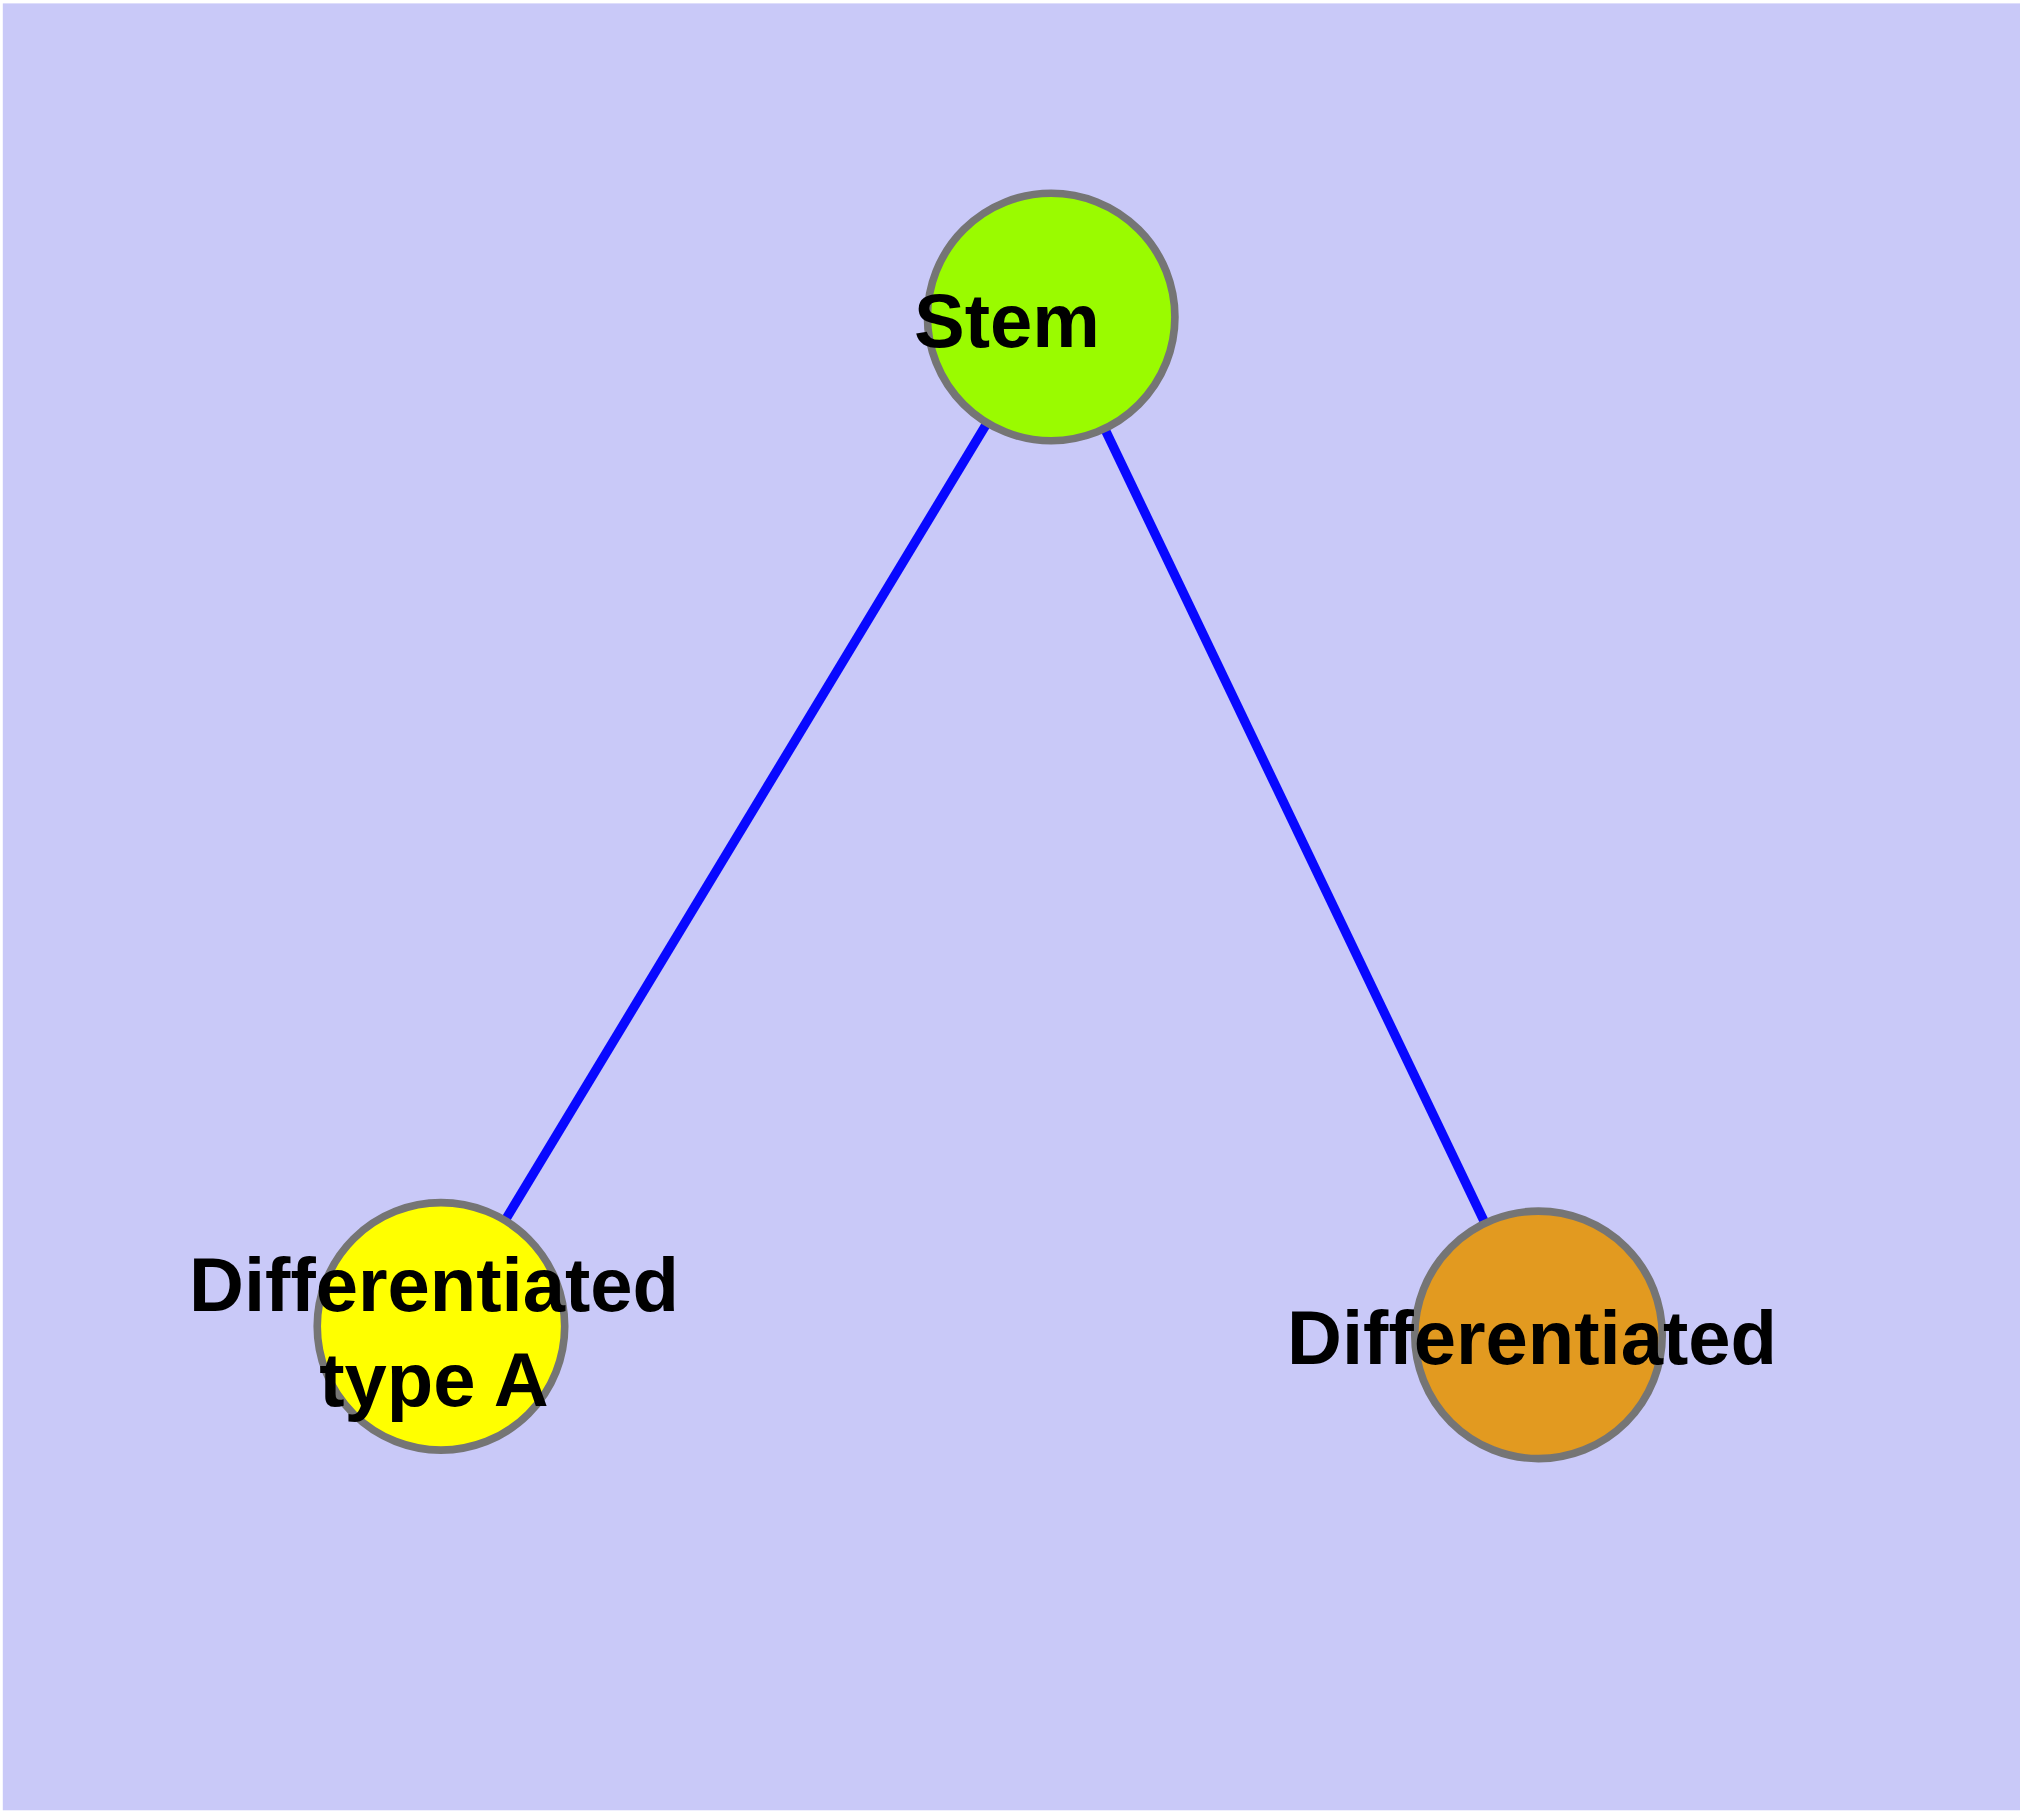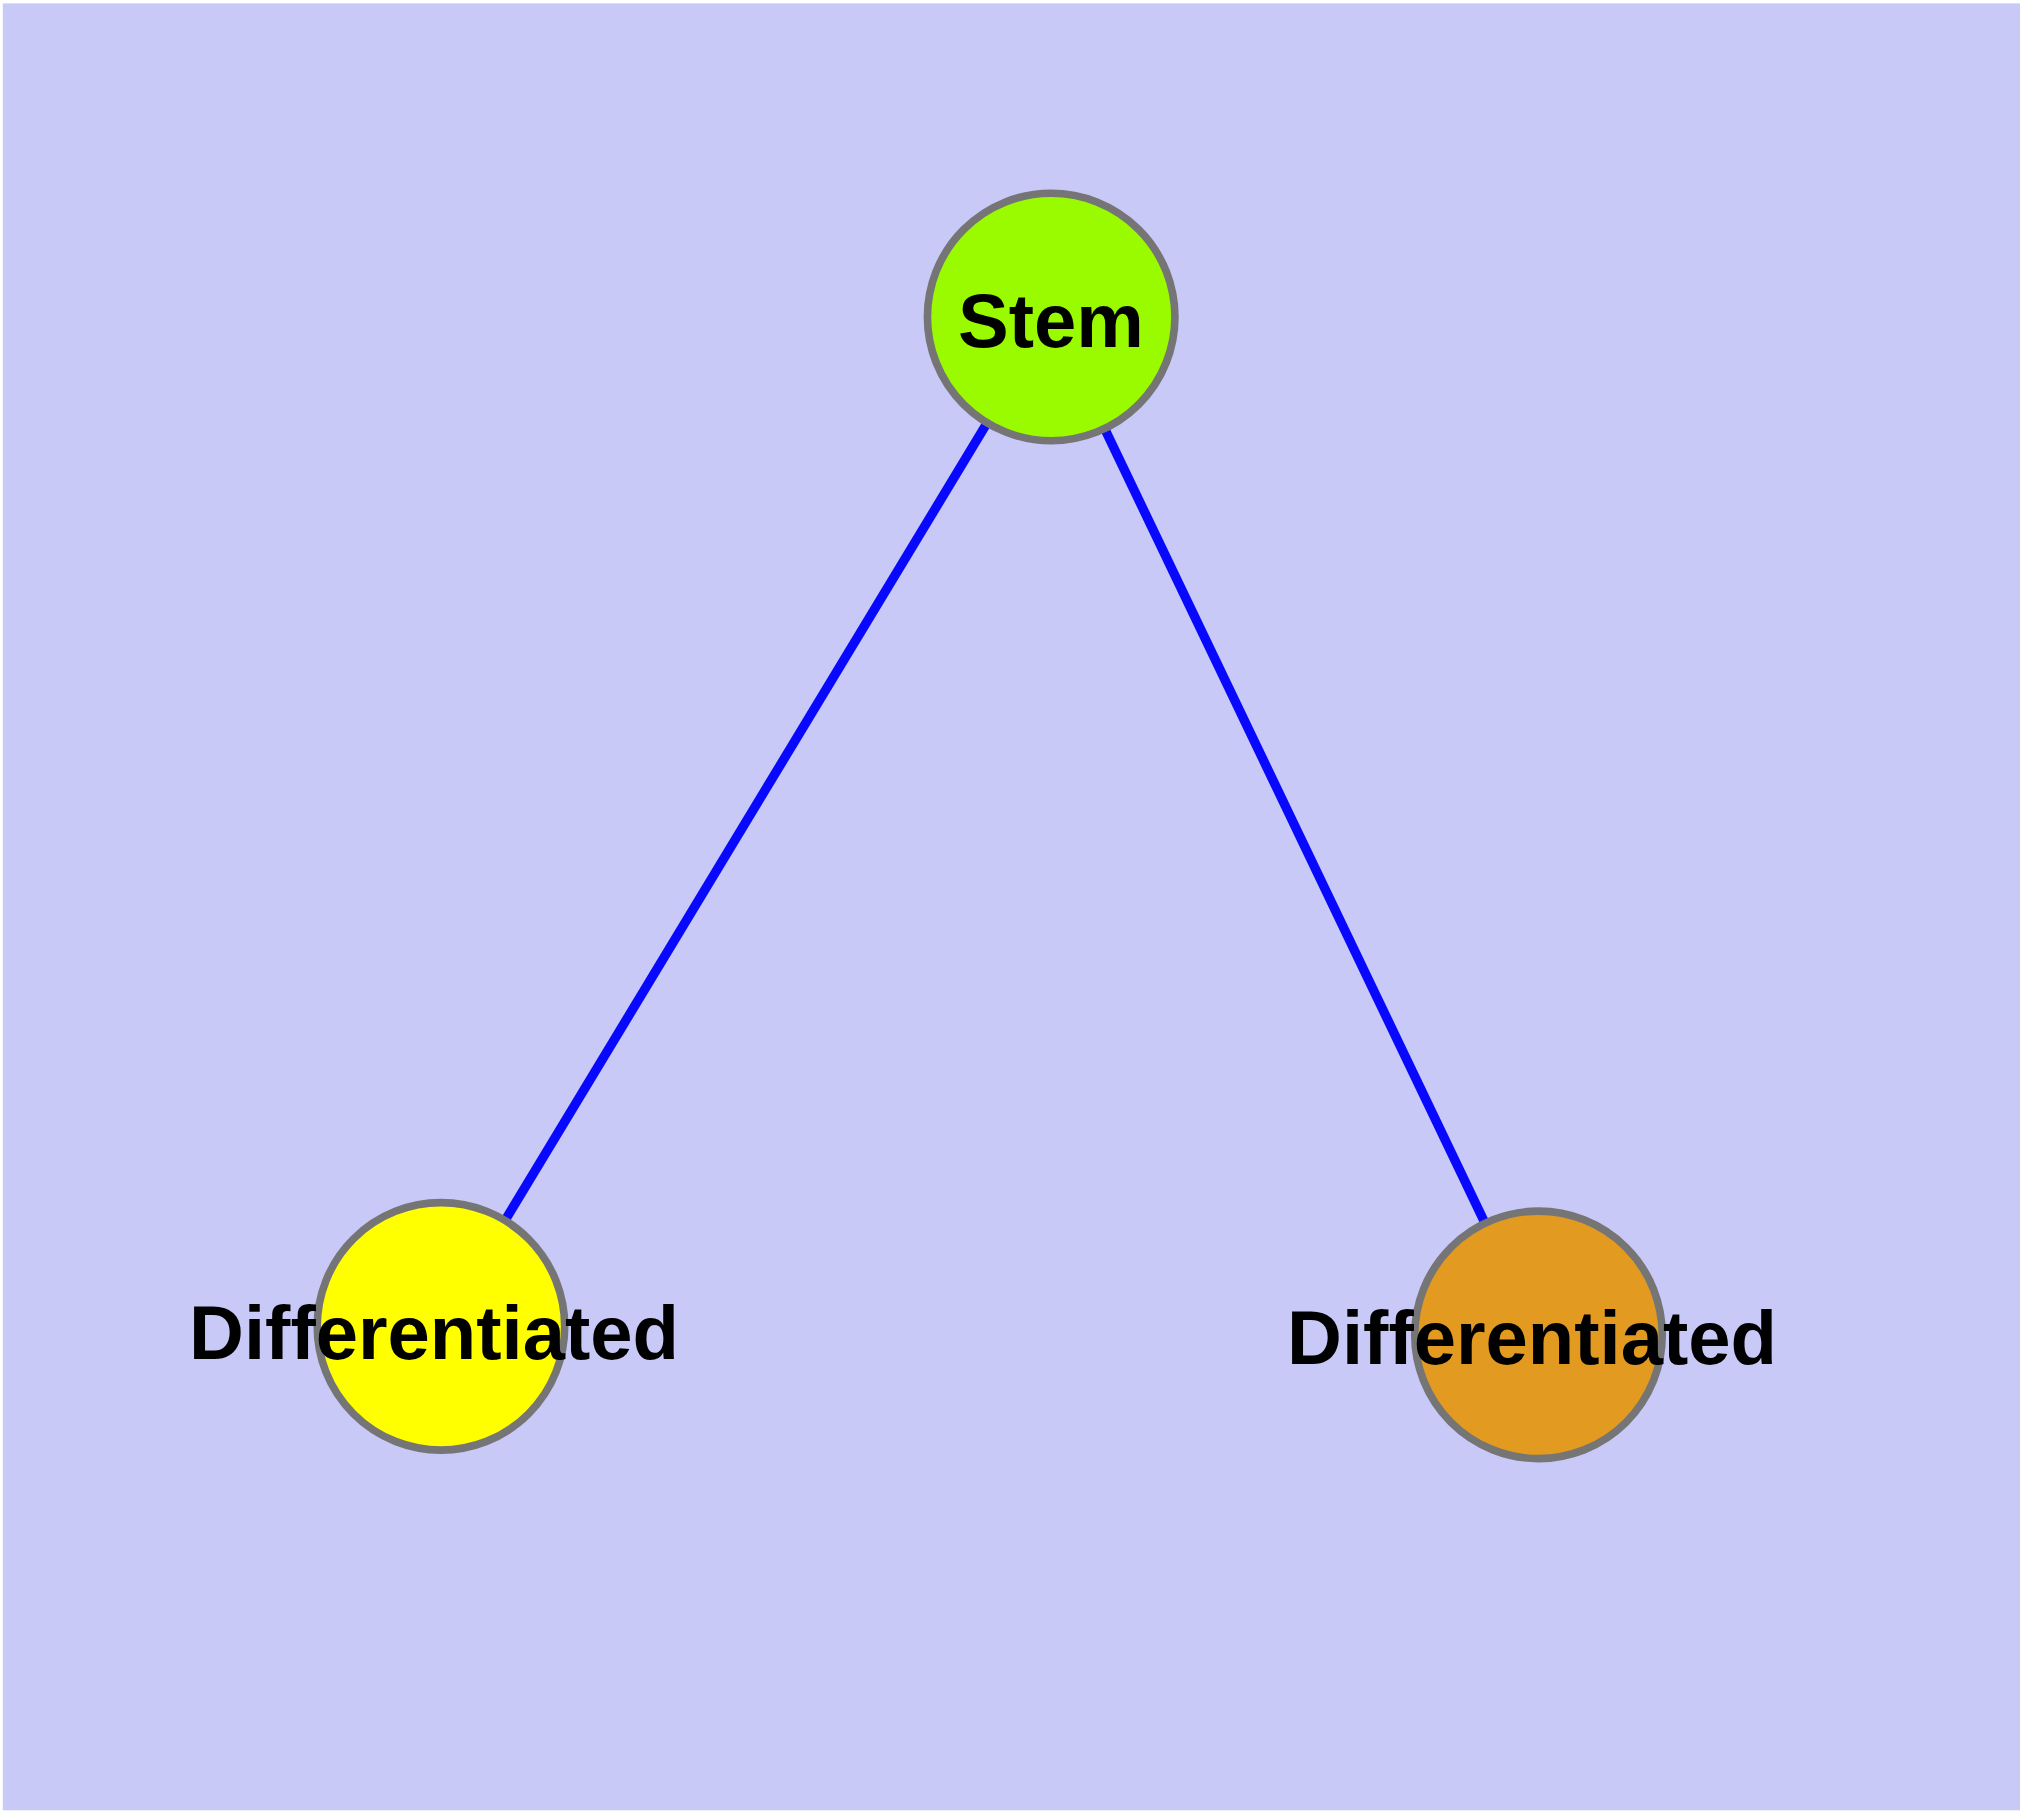--- a/index.html
+++ b/index.html
@@ -29,21 +29,21 @@
     font-weight: bold;
     font-size: 76px;
     line-height: 95px;
     white-space: nowrap;
     letter-spacing: 0px;
     user-select: none;
   }
   .node-label span {
     display: block;
   }
-  #label-stem  { left: 1051px; top: 320px; }
+  #label-stem  { left: 1007px; top: 320px; }
   #label-type-a { left: 434px;  top: 1332px; }
   #label-type-b { left: 1532px; top: 1337px; }
 </style>
 </head>
 <body>
 
 <svg class="diagram-svg" viewBox="0 0 2384 2138" xmlns="http://www.w3.org/2000/svg">
 
   <rect x="3" y="4" width="2381" height="2132" fill="#C9C9F8"></rect>
 
@@ -54,18 +54,19 @@
   <circle cx="520" cy="1565" r="146" stroke-width="9" fill="#FFFF00" stroke="#757575"></circle>
   <circle cx="1815" cy="1575" r="146" stroke-width="9" fill="#E29A20" stroke="#757575"></circle>
 </svg>
 
 <div class="node-label" id="label-stem" style="color: rgb(0, 0, 0);">
   <span>Stem</span>
 </div>
 
 <div class="node-label" id="label-type-a" style="color: rgb(0, 0, 0);">
   <span>Differentiated</span>
+  <span>type A</span>
 </div>
 
 <div class="node-label" id="label-type-b" style="color: rgb(0, 0, 0);">
   <span>Differentiated</span>
 </div>
 
 
 </body></html>

